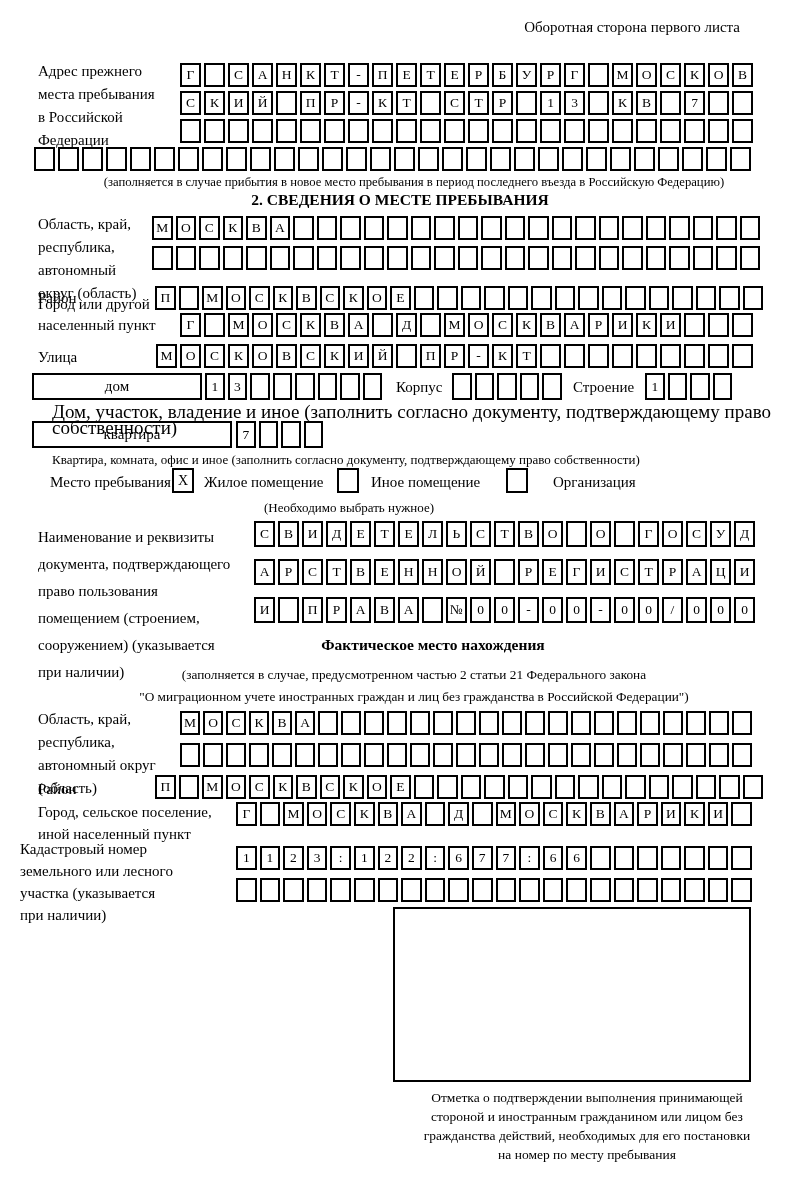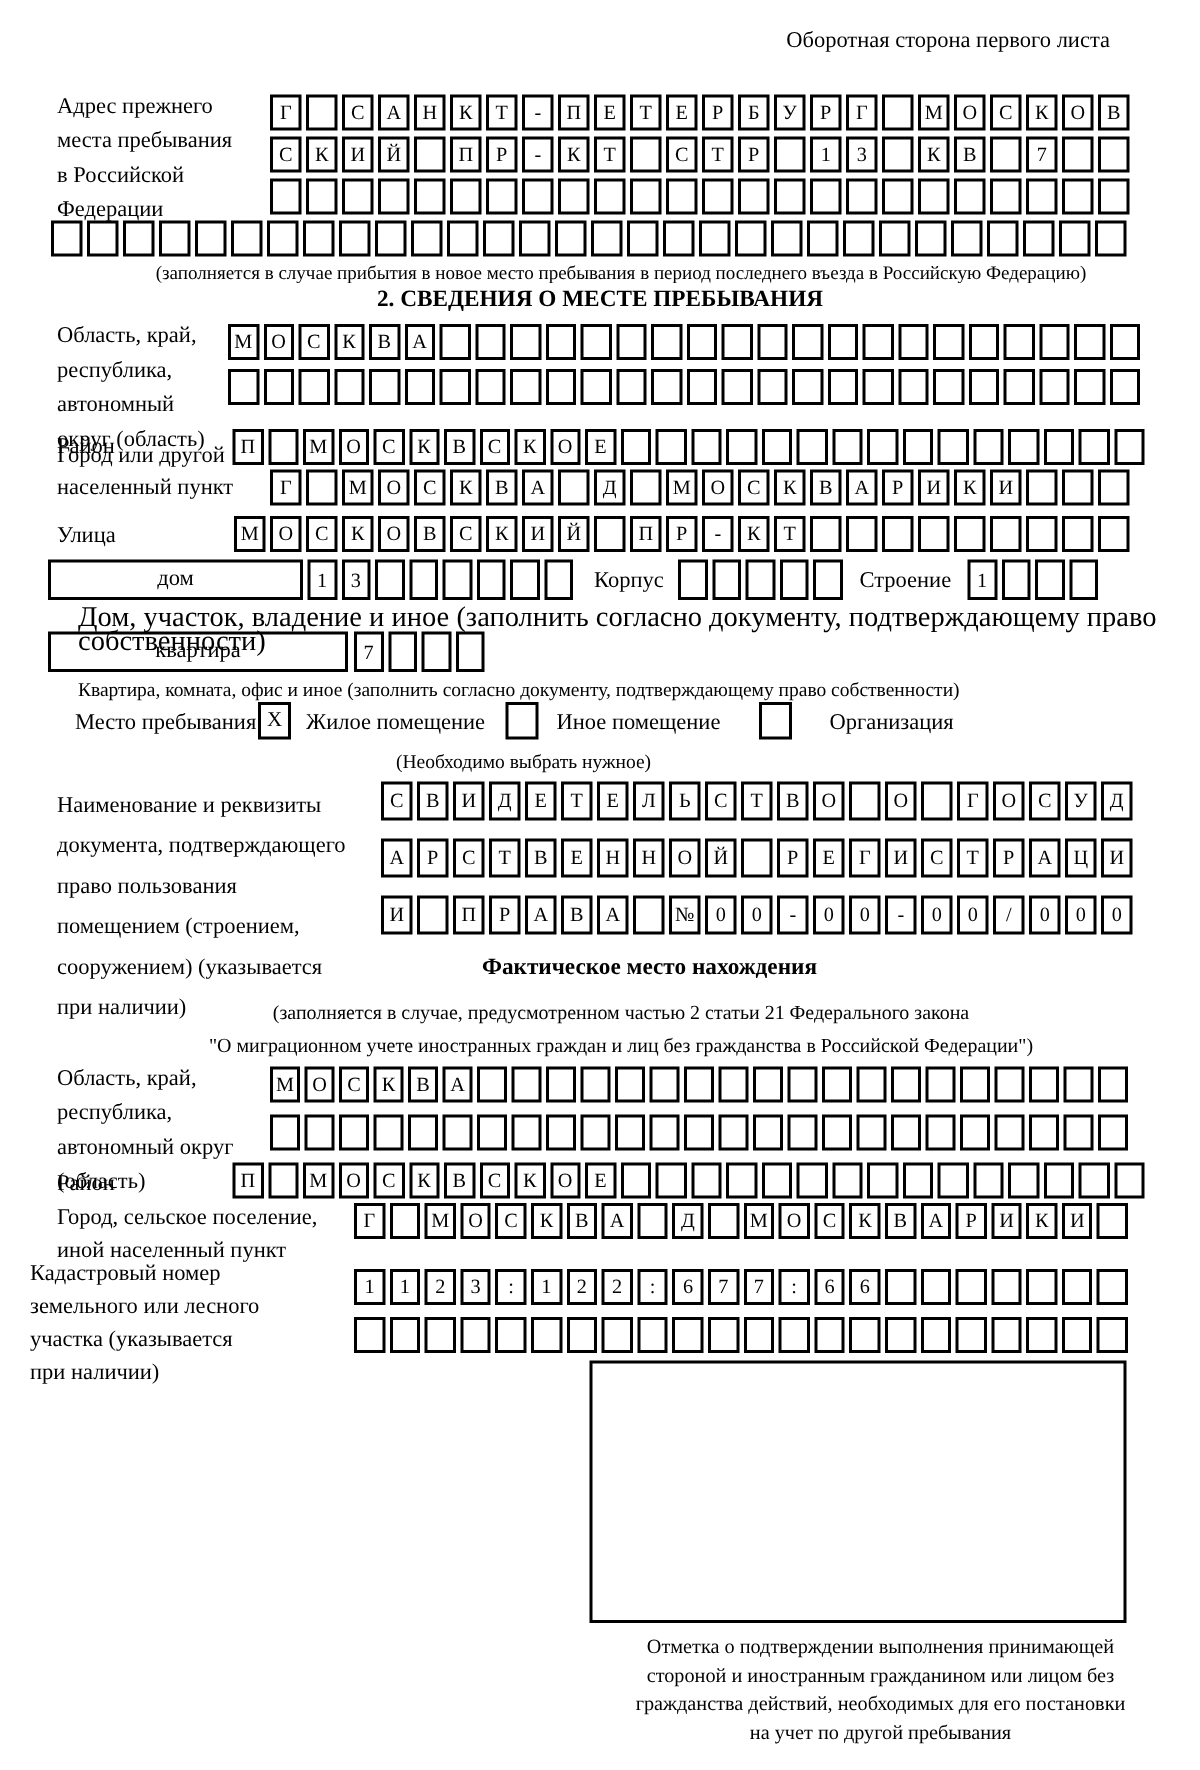--- a/index.html
+++ b/index.html
@@ -599,16 +599,16 @@
       <span class="c"></span>
       <span class="c"></span>
       <span class="c"></span>
     </div>
 
   <div class="frame" style="left:393px;top:907px;width:358px;height:175px;"></div>
   <div class="cap" style="left:363px;top:1088px;width:420px;text-align:center;font-size:13.5px;line-height:19px;">
       <div>Отметка о подтверждении выполнения принимающей</div>
       <div>стороной и иностранным гражданином или лицом без</div>
       <div>гражданства действий, необходимых для его постановки</div>
-      <div>на учет по другой пребывания</div>
+      <div>на номер по месту пребывания</div>
     </div>
 
 </div>
 
 </body></html>

